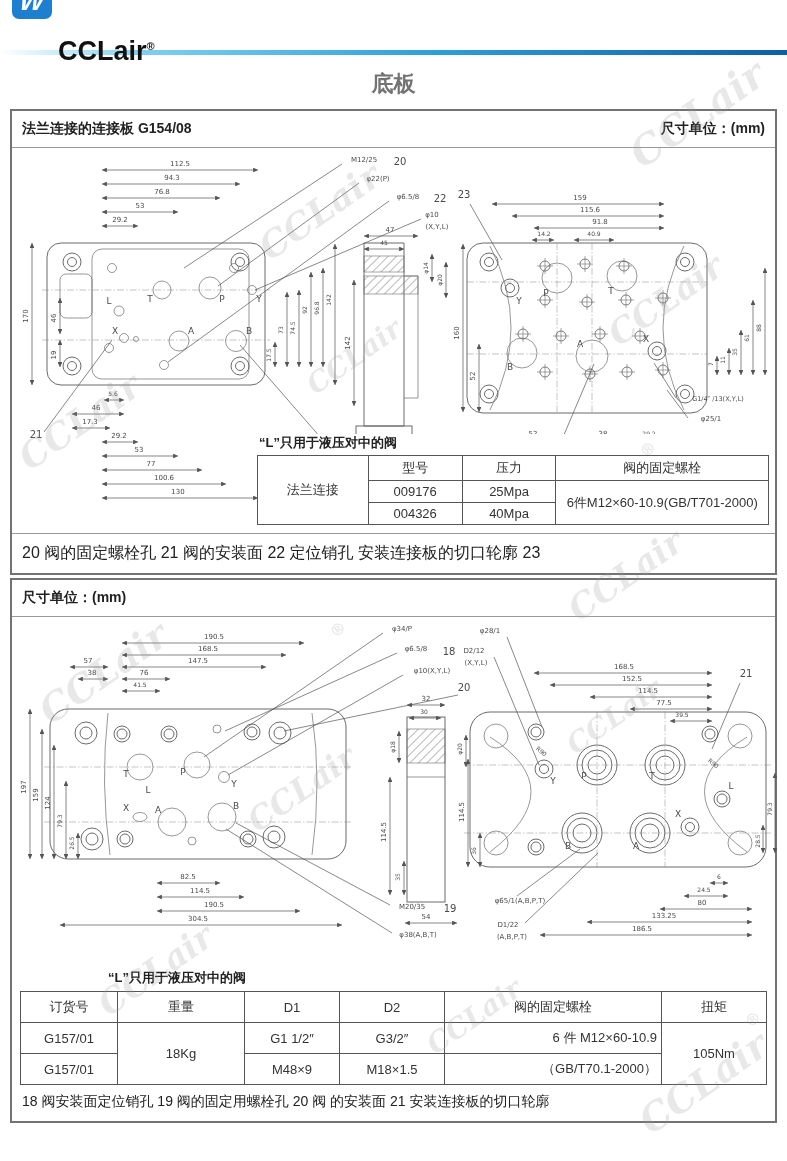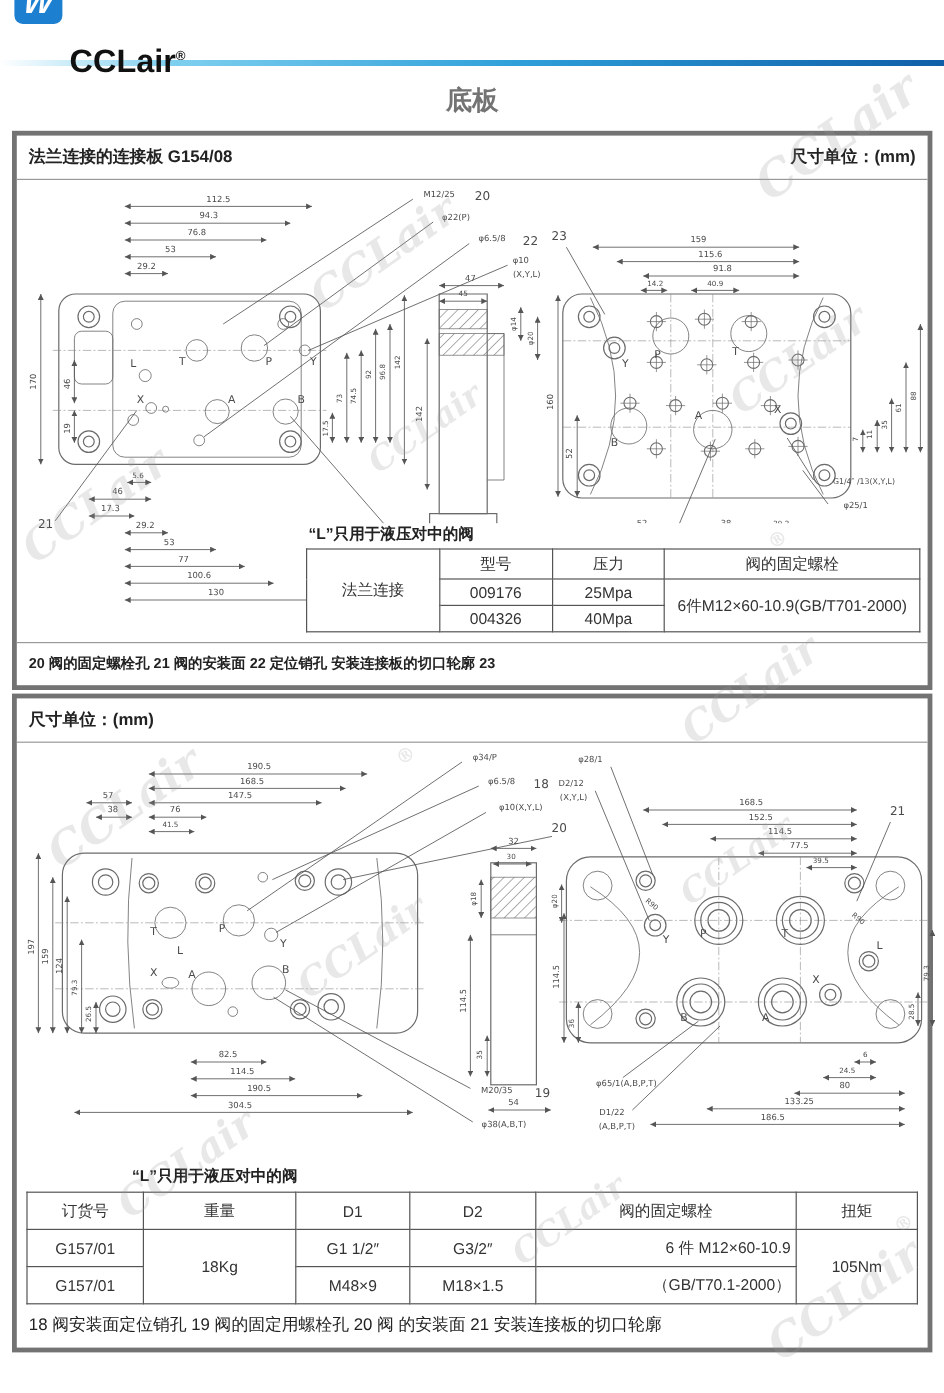--- a/index.html
+++ b/index.html
@@ -10,38 +10,38 @@
   .logo{display:flex;align-items:flex-start;gap:6px;}
   .logo-box{width:40px;height:36px;background:#1c7fd0;border-radius:7px;display:flex;align-items:center;justify-content:center;}
   .logo-box span{color:#fff;font-weight:bold;font-style:italic;font-size:26px;transform:skewX(-8deg);line-height:1;}
   .logo-word{font-size:27px;font-weight:bold;color:#111;letter-spacing:0px;line-height:36px;margin-top:45px;}
   .logo-reg{font-size:11px;vertical-align:super;font-weight:bold;}
   .slogan{color:#f60;font-weight:bold;font-size:15px;}
   .bluebar{height:5px;background:linear-gradient(90deg,#ffffff 0%,#7fd0ef 18%,#2e9fd9 55%,#0f5ea8 100%);}
   
   .title{text-align:center;font-size:22px;font-weight:bold;margin:14px 0 10px 0;color:#737373;}
   
-  .box{border:4px solid #737373;margin:4px 10px;position:relative;}
+  .box{border:2px solid #737373;margin:4px 10px;position:relative;}
   .box2{margin-top:-1px;}
   .sec-head{display:flex;justify-content:space-between;align-items:center;padding:9px 10px;border-bottom:1px solid #999;font-size:14px;font-weight:bold;color:#222;}
   .draw-wrap{position:relative;}
   svg{display:block;}
   svg text{fill:#4a4a4a;font-family:"DejaVu Sans",sans-serif;}
   .ol{fill:none;stroke:#6b6b6b;stroke-width:1;}
   .thin{stroke-width:0.7;}
   .cl{fill:none;stroke:#8a8a8a;stroke-width:0.5;stroke-dasharray:7 2 1.5 2;}
   .dim{stroke:#555;stroke-width:0.7;marker-start:url(#ah);marker-end:url(#ah);}
   .leader{stroke:#555;stroke-width:0.7;}
   
   .t1wrap{position:absolute;right:6px;top:286px;width:512px;background:#fff;}
   .note{font-size:13px;font-weight:bold;color:#222;margin:0 0 3px 2px;}
   table{border-collapse:collapse;background:#fff;}
   td,th{border:1px solid #555;font-size:13px;color:#333;text-align:center;padding:3px 4px;font-weight:normal;}
   .t1 td.c1{width:108px;} .t1 td.c2{width:88px;} .t1 td.c3{width:88px;} .t1 td.c4{width:212px;}
-  .footnote{border-top:1px solid #999;padding:9px 10px;font-size:12px;font-weight:bold;color:#222;}
+  .footnote{border-top:1px solid #999;padding:9px 10px;font-size:16px;font-weight:normal;color:#222;}
   .footnote2{padding:8px 10px 10px 10px;font-size:14px;font-weight:normal;color:#222;}
   .note2{margin:2px 0 4px 96px;font-size:13px;font-weight:bold;}
   .t2wrap{margin:0 8px;}
   .t2{width:100%;}
   .t2 td{height:24px;}
   .t2 .bolt{text-align:right;}
   
   .wm-layer{position:absolute;inset:0;pointer-events:none;z-index:6;}
   .wm{position:absolute;color:#9a9a9a;opacity:0.22;font-weight:bold;font-style:italic;transform:rotate(-35deg);font-family:"DejaVu Serif","Liberation Serif",serif;}
 </style>

